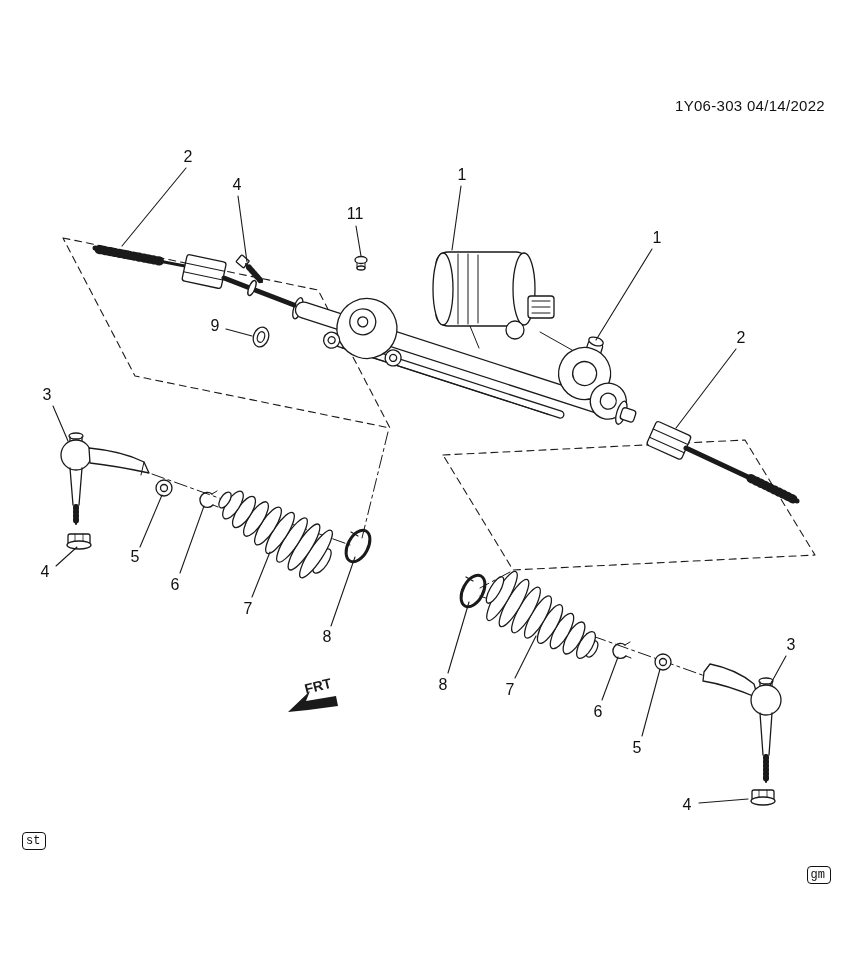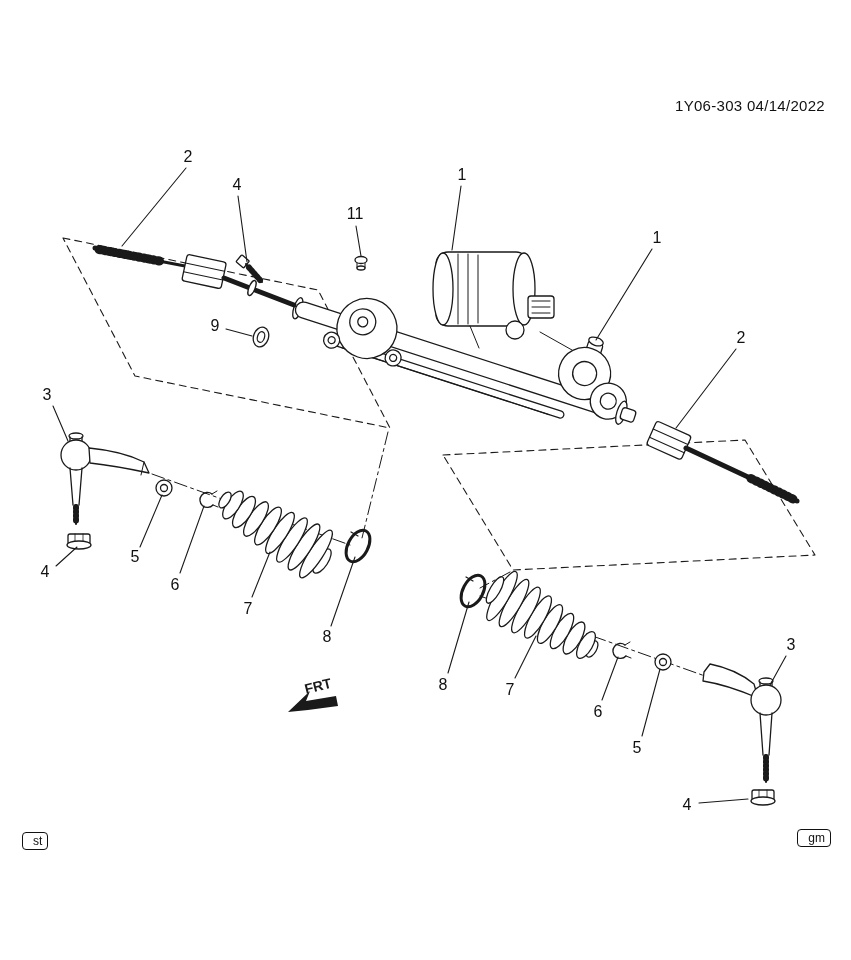--- a/index.html
+++ b/index.html
@@ -11,24 +11,24 @@
   .doc-ref {
     position:absolute; top:97px; right:26px;
     font-size:15px; font-weight:400; letter-spacing:.3px;
   }
   .callout {
     position:absolute; transform:translate(-50%,-50%);
     font-size:16px; font-weight:500; line-height:1;
   }
   .corner-box {
     position:absolute; border:1.5px solid #111; border-radius:4px;
-    font-size:12px; padding:2px 5px 1px 10px; line-height:1.1; background:#fff;
+    font-size:12px; padding:2px 5px 1px 3px; line-height:1.1; background:#fff;font-family:Liberation Mono, monospace;
   }
   .corner-box.left  { left:22px; top:832px; }
-  .corner-box.right { right:20px; top:829px;margin-left:25px; }
+  .corner-box.right { right:20px; top:866px;margin-left:25px; }
 </style>
 </head>
 <body>
 
 <div class="page">
 
   <svg class="diagram" viewBox="0 0 851 960">
     <g stroke="#1a1a1a" fill="none" stroke-width="1.3" stroke-linecap="round" stroke-linejoin="round">
 
       <g stroke-dasharray="7 5" stroke-width="1.1">

